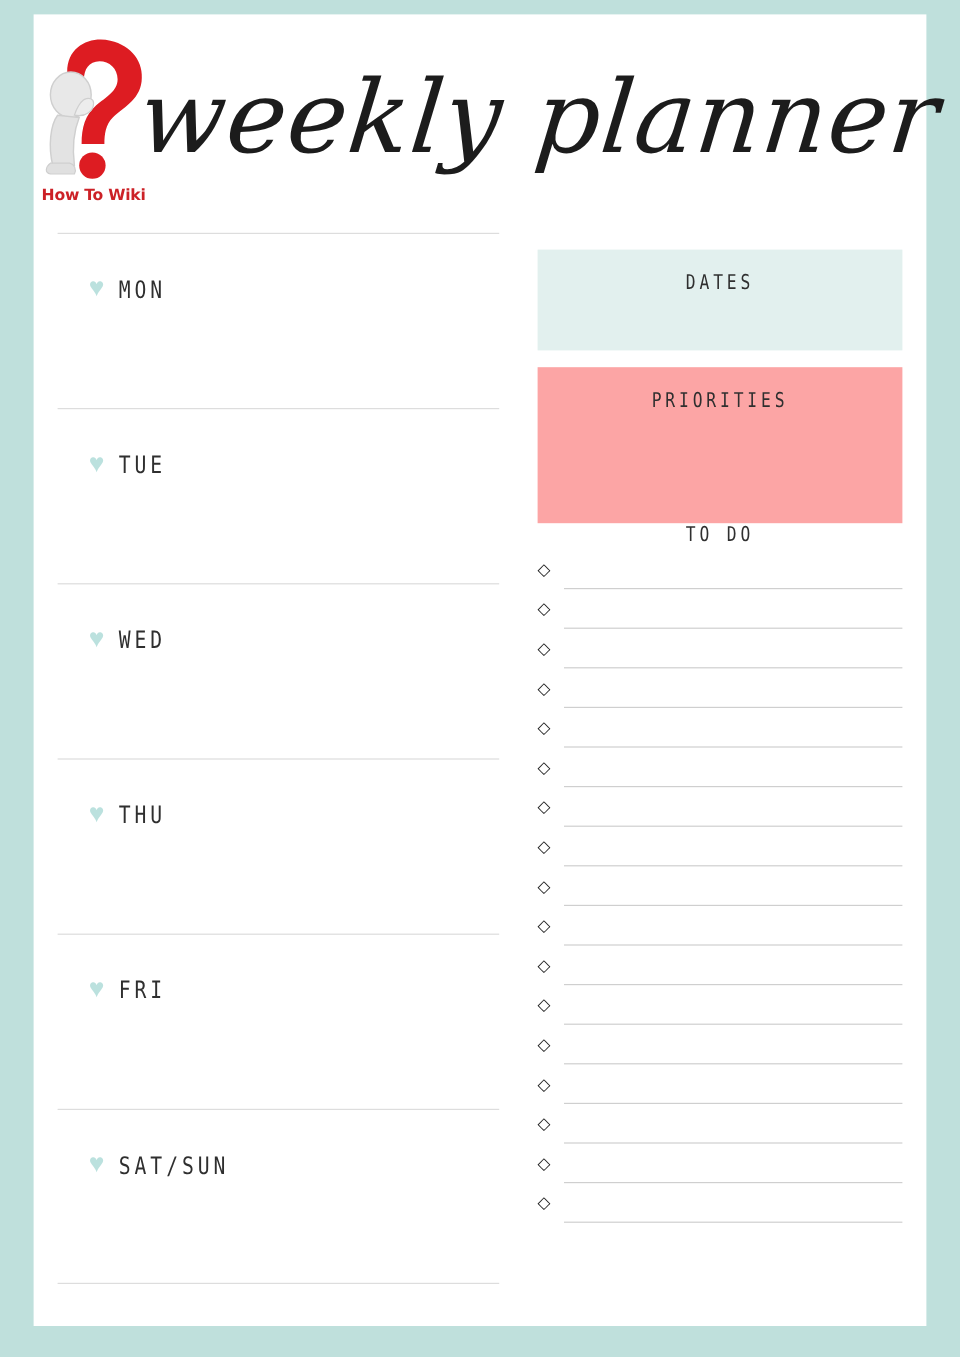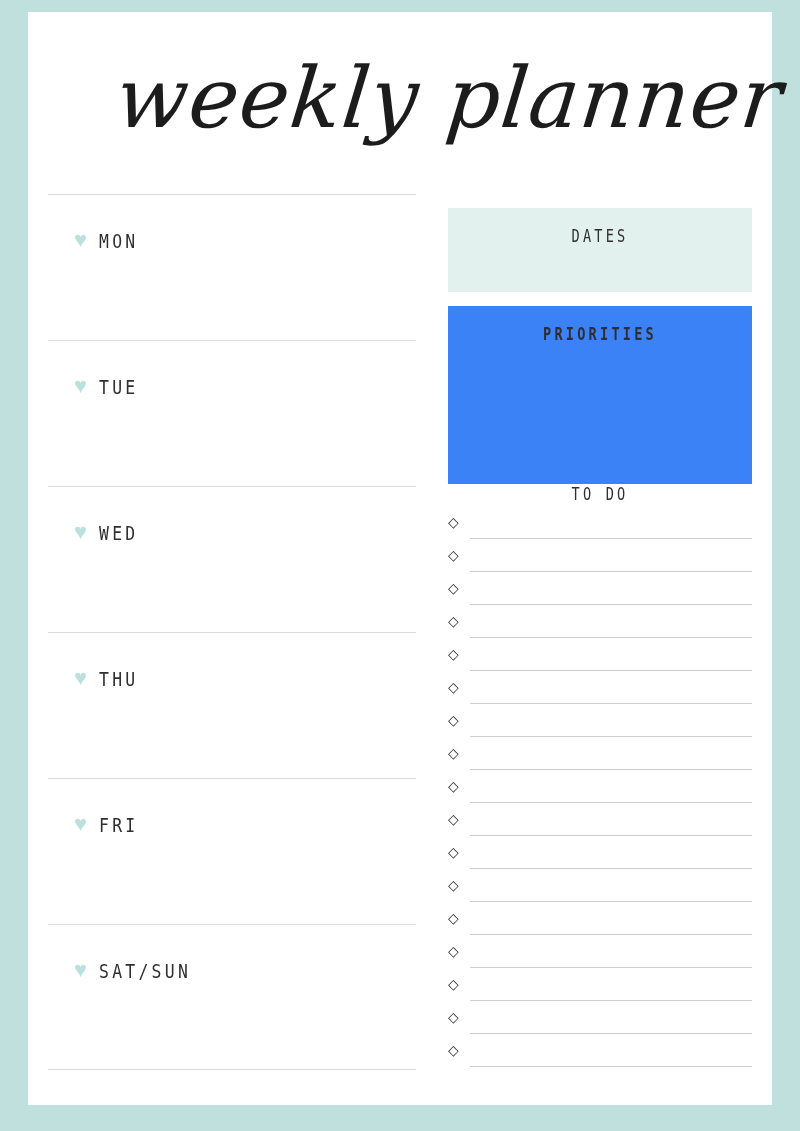--- a/index.html
+++ b/index.html
@@ -142,24 +142,23 @@
     width: 304px;
   }
 
   .box-dates {
     background: #e2f0ee;
     height: 84px;
     margin-top: 14px;
   }
 
   .box-priorities {
-    background: #3b82f6;
-    height: 178px;
+    background: #fca5a5;
+    height: 130px;
     margin-top: 14px;
-    font-weight: bold;
   }
 
   .box-heading {
     position: absolute;
     left: 0;
     top: 18px;
     width: 100%;
     text-align: center;
     font-family: "DejaVu Sans Mono", monospace;
     font-size: 17px;
@@ -208,20 +207,31 @@
 </style>
 </head>
 <body>
 
 <div class="page-border"></div>
 
 <div class="sheet">
 
   <div class="header">
 
+    <div class="logo">
+      <svg class="logo-qmark" viewBox="0 0 100 128">
+        <path d="M28 34 C28 12, 48 4, 64 8 C82 12, 92 26, 90 42 C88 58, 74 64, 66 72 C60 78, 59 86, 59 94 L40 94 C40 80, 43 70, 52 62 C60 55, 70 50, 70 40 C70 31, 63 25, 55 25 C46 25, 42 32, 42 40 Z" fill="#dd1c22"></path>
+        <circle cx="49" cy="112" r="11" fill="#dd1c22"></circle>
+        <ellipse cx="31" cy="53" rx="17" ry="19" fill="#e8e8e8" stroke="#cfcfcf" stroke-width="1.2"></ellipse>
+        <path d="M20 70 C14 78, 12 96, 16 112 L34 112 C32 96, 34 82, 38 72 Z" fill="#e3e3e3" stroke="#cfcfcf" stroke-width="1.2"></path>
+        <path d="M34 70 C44 72, 50 66, 50 60 C50 56, 46 55, 42 57 C38 60, 36 64, 34 70 Z" fill="#ededed" stroke="#cfcfcf" stroke-width="1"></path>
+        <path d="M14 110 C10 113, 9 118, 14 119 L34 119 C36 115, 34 111, 30 110 Z" fill="#e0e0e0" stroke="#cfcfcf" stroke-width="1"></path>
+      </svg>
+      <div class="logo-caption">How To Wiki</div>
+    </div>
 
     <div class="title">weekly planner</div>
   </div>
 
   <div class="days-col">
 
     <div class="day-row">
       <div class="day-label">
         <span class="heart">♥</span>
         <span class="day-name">MON</span>

